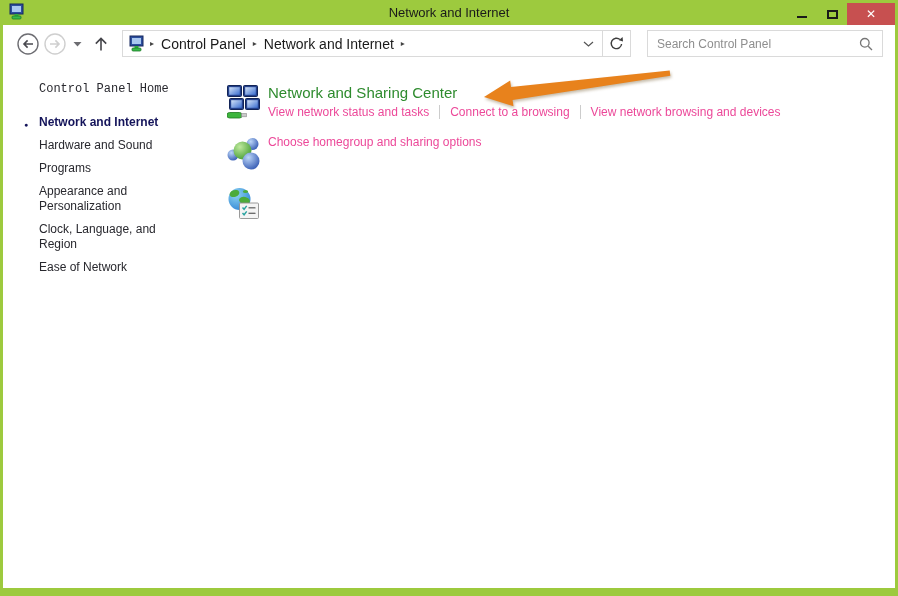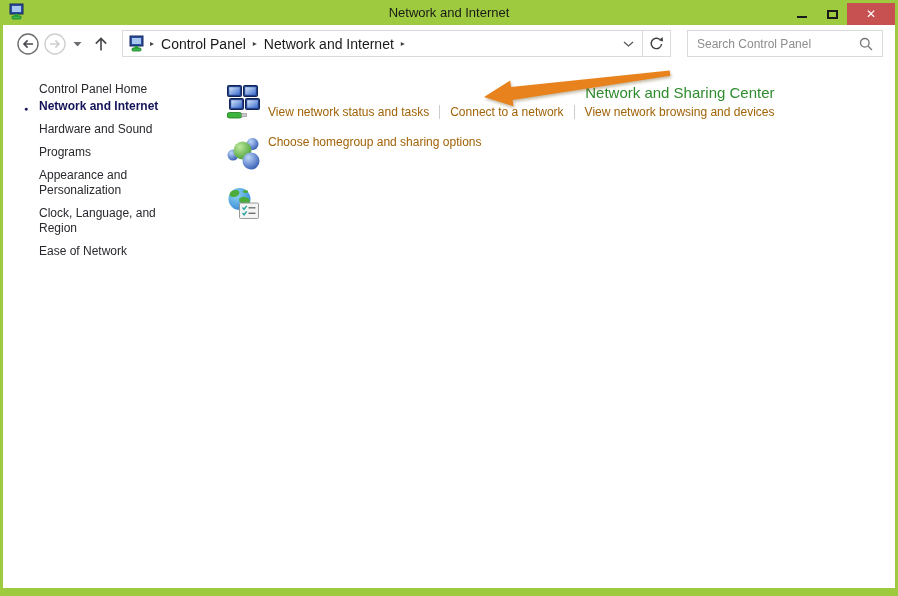--- a/index.html
+++ b/index.html
@@ -39,47 +39,47 @@
   }
   .breadcrumb { flex:1; display:flex; align-items:center; padding-left:5px; overflow:hidden; }
   .crumb-icon { width:17px; height:17px; flex:none; margin-right:2px; }
   .crumb { font-size:14px; color:#1a1a1a; padding:0 4px; white-space:nowrap; cursor:pointer; }
   .crumb-sep { font-size:8px; color:#444; padding:0 3px; cursor:pointer; }
   .addr-chevron { flex:none; padding:4px 8px; cursor:pointer; }
   .band-divider { width:1px; height:25px; background:#dadada; flex:none; }
   .refresh-btn { width:27px; height:25px; display:flex; align-items:center; justify-content:center; flex:none; cursor:pointer; }
 
   .search-band {
-    width:196px; height:27px; border:1px solid #dadada; display:flex; align-items:center;
+    width:236px; height:27px; border:1px solid #dadada; display:flex; align-items:center;
     padding:0 9px; background:#fff; flex:none;
   }
   .search-band input {
     border:0; outline:0; flex:1; font-size:12px; color:#333; min-width:0;
     font-family:"Liberation Sans","DejaVu Sans",sans-serif;
   }
   .search-band input::placeholder { color:#8e8e8e; opacity:1; }
 
   
   .content { flex:1; display:flex; background:#fff; position:relative; }
 
   .sidebar { width:224px; flex:none; padding:20px 0 0 36px; }
   .side-item {
     font-size:12px; color:#28282e; line-height:15px; margin-bottom:8px;
     max-width:158px; position:relative; cursor:pointer;
   }
-  .side-item.home { margin-bottom:2px; }
+  .side-item.home { margin-bottom:18px;font-family:Liberation Mono, monospace; }
   .side-item.active { font-weight:bold; color:#14145a; cursor:default; }
   .side-bullet { position:absolute; left:-15px; top:2px; font-size:7px; color:#14145a; }
 
   .main { flex:1; padding-top:22px; }
-  .category { display:flex; margin-bottom:13px;text-align:right; }
+  .category { display:flex; margin-bottom:13px; }
   .cat-icon { width:34px; height:37px; flex:none; margin-right:7px; margin-top:1px; }
   .cat-title { font-size:15px; font-weight:400; color:#2e8b2e; margin-bottom:4px; cursor:pointer; }
   .cat-links { display:flex; align-items:center; }
-  .task-link { font-size:12px; color:#a16207; white-space:nowrap; cursor:pointer; }
+  .task-link { font-size:12px; color:#ec4899; white-space:nowrap; cursor:pointer; }
   .vsep { width:1px; height:14px; background:#ccc; margin:0 10px; flex:none; }
 
   
   .arrow-overlay { position:absolute; left:0; top:0; pointer-events:none; }
   .anno-arrow { fill:#e8821c; filter:drop-shadow(1px 2px 1.5px rgba(90,60,10,0.35)); }
 </style>
 </head>
 <body>
 
 <div class="window">
@@ -191,21 +191,21 @@
             <rect x="20.2" y="15.2" width="10.6" height="7.6" fill="url(#scr)"></rect>
             <rect x="0" y="27.5" width="15" height="5.5" rx="2.5" fill="#3db53d" stroke="#1e7a1e" stroke-width="0.8"></rect>
             <rect x="14.5" y="28.6" width="5" height="3.2" fill="#c9c9c9" stroke="#8a8a8a" stroke-width="0.6"></rect>
           </g>
         </svg>
         <div class="cat-body">
           <div class="cat-title">Network and Sharing Center</div>
           <div class="cat-links">
             <span class="task-link">View network status and tasks</span>
             <span class="vsep"></span>
-            <span class="task-link">Connect to a network</span>
+            <span class="task-link">Connect to a browsing</span>
             <span class="vsep"></span>
             <span class="task-link">View network browsing and devices</span>
           </div>
         </div>
       </div>
 
       <div class="category">
         <svg class="cat-icon" viewBox="0 0 34 37">
           <defs>
             <radialGradient id="gb" cx="0.35" cy="0.3" r="0.8">

